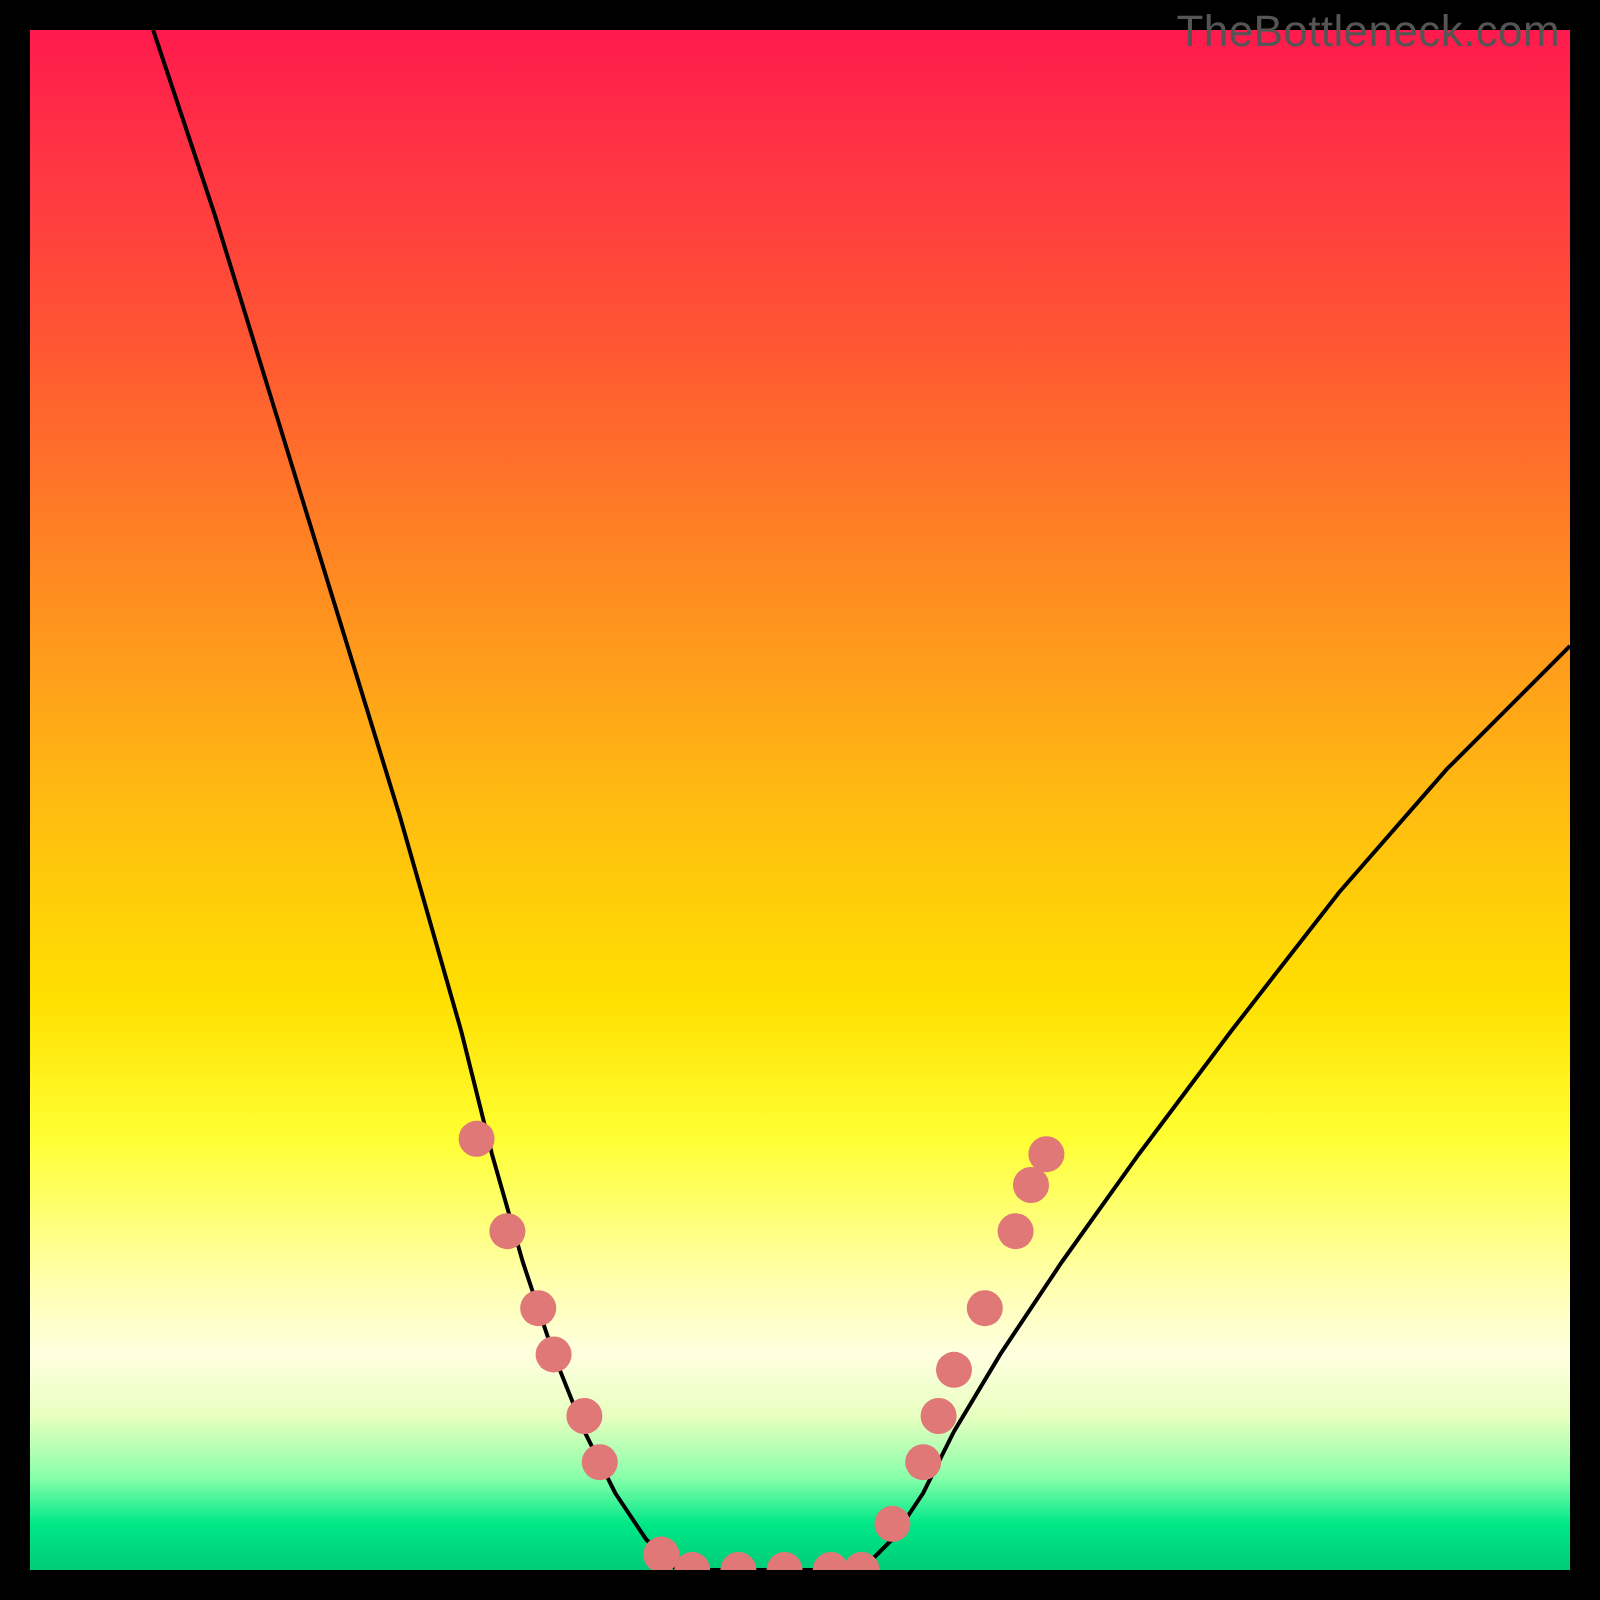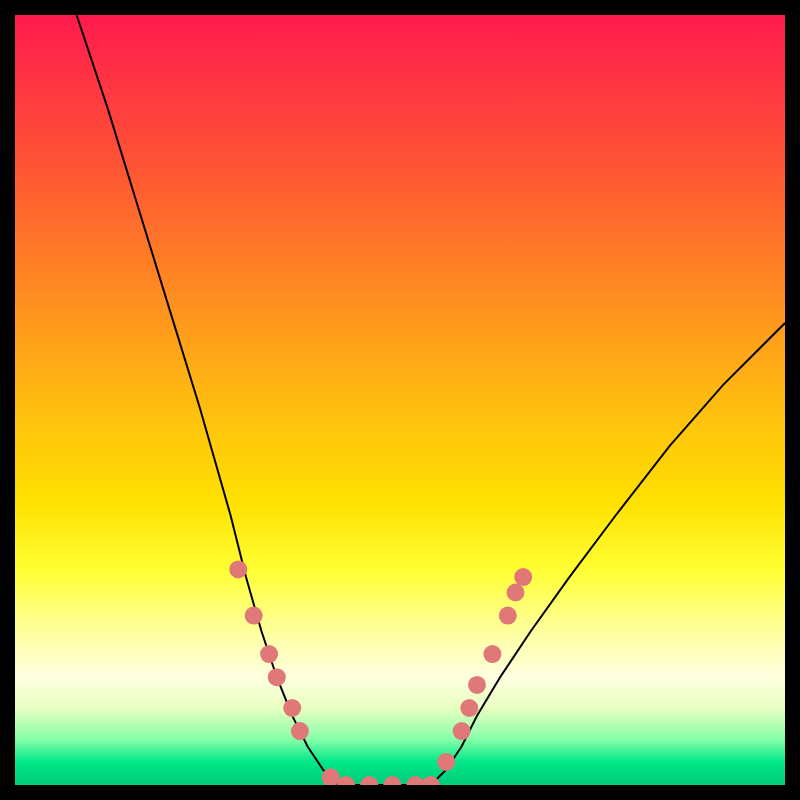--- a/index.html
+++ b/index.html
@@ -74,13 +74,14 @@
           <circle cx="446.59999999999997" cy="716.1" r="9" fill="#e07878"></circle>
           <circle cx="454.29999999999995" cy="693" r="9" fill="#e07878"></circle>
           <circle cx="462" cy="669.9" r="9" fill="#e07878"></circle>
           <circle cx="477.4" cy="639.1" r="9" fill="#e07878"></circle>
           <circle cx="492.8" cy="600.6" r="9" fill="#e07878"></circle>
           <circle cx="500.5" cy="577.5" r="9" fill="#e07878"></circle>
           <circle cx="508.20000000000005" cy="562.1" r="9" fill="#e07878"></circle>
         </g>
     </svg>
   </div>
+  <div class="watermark">TheBottleneck.com</div>
 </div>
 
 </body></html>

